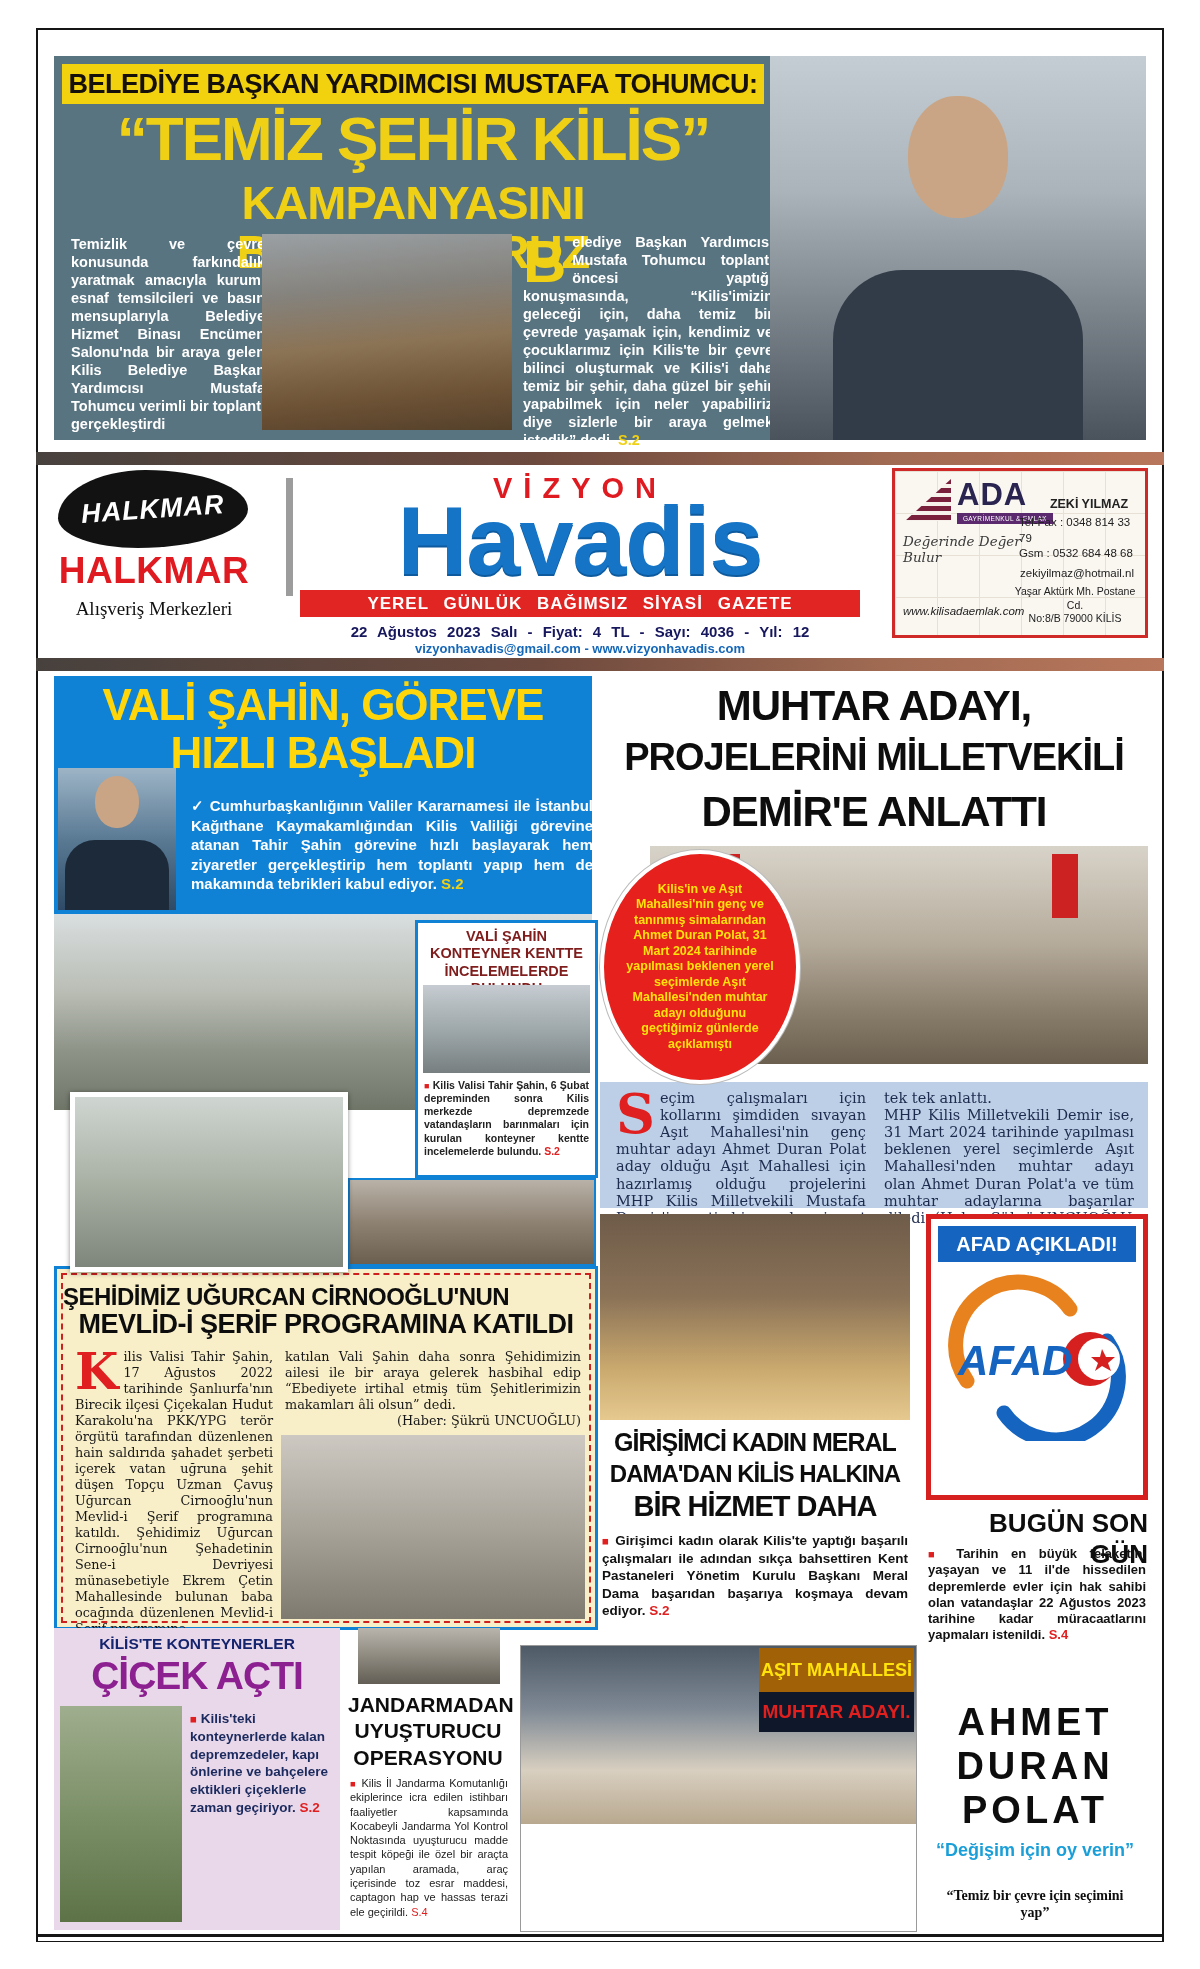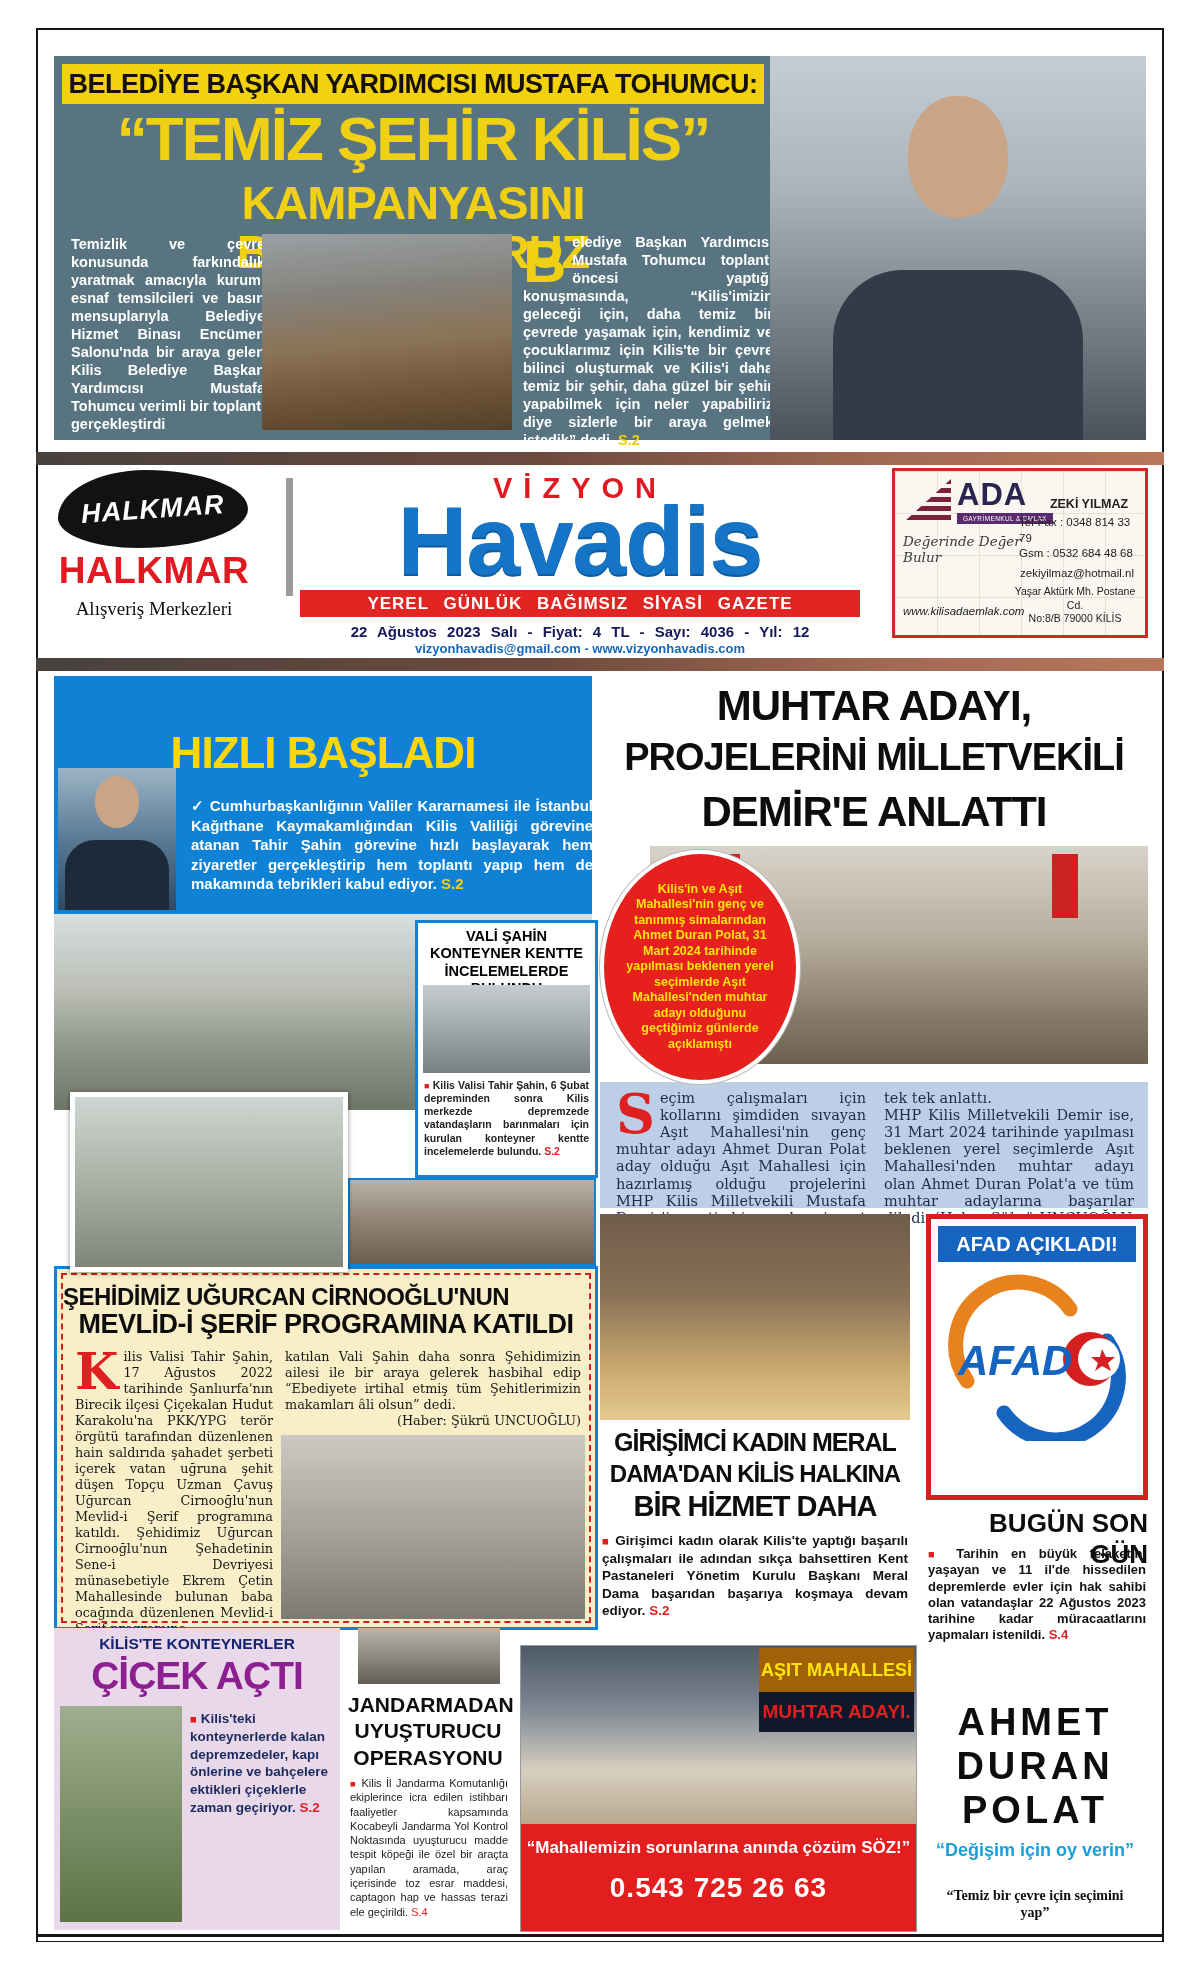--- a/index.html
+++ b/index.html
@@ -88,21 +88,21 @@
        font-size:15px;line-height:1.3;}
 
   
   .ph-crowd{left:54px;top:914px;width:538px;height:196px;
        background:linear-gradient(180deg,#d9dee0,#b9bdb4 40%,#8e9388 70%,#6f7668);}
   .ph-women{left:70px;top:1092px;width:268px;height:170px;border:5px solid #fff;box-shadow:0 1px 5px rgba(0,0,0,.45);
        background:linear-gradient(180deg,#cfd6d2,#a9b0a4 50%,#7e857a);z-index:3;}
   .ph-flag{left:348px;top:1178px;width:244px;height:84px;border:2px solid #0f82d6;
        background:linear-gradient(180deg,#b9b2a8,#8e8273 50%,#6b5f4f);z-index:2;}
   .konteyner-box{left:415px;top:920px;width:177px;height:252px;background:#fff;border:3px solid #0f82d6;z-index:4;}
-  .kt-t{position:absolute;left:0;top:5px;width:100%;text-align:center;font-weight:bold;font-size:14.5px;line-height:1.2;color:#000000;}
+  .kt-t{position:absolute;left:0;top:5px;width:100%;text-align:center;font-weight:bold;font-size:14.5px;line-height:1.2;color:#7f1d1d;}
   .ph-konteyner{left:5px;top:62px;width:167px;height:88px;
        background:linear-gradient(180deg,#c6ccd1,#9fa8ab 50%,#777f80);}
   .kt-cap{position:absolute;left:6px;top:156px;width:165px;font-size:10.5px;line-height:1.25;color:#222;font-weight:bold;text-align:justify;}
 
   
   .mu-h{position:absolute;width:548px;left:600px;text-align:center;color:#0d0d0d;font-weight:bold;letter-spacing:-1px;}
   .mu-h1{top:682px;font-size:42px;}
   .mu-h2{top:736px;font-size:38px;}
   .mu-h3{top:788px;font-size:42px;}
   .ph-demir{left:650px;top:846px;width:498px;height:218px;
@@ -246,20 +246,21 @@
     <div class="ada-addr">
       <span>Yaşar Aktürk Mh. Postane Cd.</span><br>
       <span>No:8/B   79000 KİLİS</span>
     </div>
     <div class="ada-web">www.kilisadaemlak.com</div>
   </div>
 
   <div class="gbar" style="top:658px;"></div>
 
   <div class="abs vali-box">
+    <div class="vali-h1">VALİ ŞAHİN, GÖREVE</div>
     <div class="vali-h2">HIZLI BAŞLADI</div>
     <div class="photo ph-sahin">
         <i class="suit"></i>
         <i class="head"></i>
       </div>
     <div class="vali-text jst">
       <span>✓</span>
       <span>Cumhurbaşkanlığının Valiler Kararnamesi ile İstanbul Kağıthane Kaymakamlığından Kilis Valiliği görevine atanan Tahir Şahin görevine hızlı başlayarak hem ziyaretler gerçekleştirip hem toplantı yapıp hem de makamında tebrikleri kabul ediyor.</span>
       <span class="yel">S.2</span>
     </div>
@@ -366,24 +367,20 @@
   <div class="ja-text">
     <span class="bullet">■</span>
     <span>Kilis İl Jandarma Komutanlığı ekiplerince icra edilen istihbarı faaliyetler kapsamında Kocabeyli Jandarma Yol Kontrol Noktasında uyuşturucu madde tespit köpeği ile özel bir araçta yapılan aramada, araç içerisinde toz esrar maddesi, captagon hap ve hassas terazi ele geçirildi.</span>
     <span class="red">S.4</span>
   </div>
 
   <div class="abs ad-box">
     <div class="photo ph-desk"></div>
     <div class="ad-blue">AŞIT MAHALLESİ</div>
     <div class="ad-yellow">MUHTAR ADAYI.</div>
-    <div class="ad-red">
-      <div class="ad-slogan">“Mahallemizin sorunlarına anında çözüm SÖZ!”</div>
-      <div class="ad-phone">0.543 725 26 63</div>
-    </div>
   </div>
 
   <div class="po-name">
     <span>AHMET</span><br>
     <span>DURAN</span><br>
     <span>POLAT</span>
   </div>
   <div class="po-q1">“Değişim için oy verin”</div>
   <div class="po-q2">“Temiz bir çevre için seçimini yap”</div>
 

